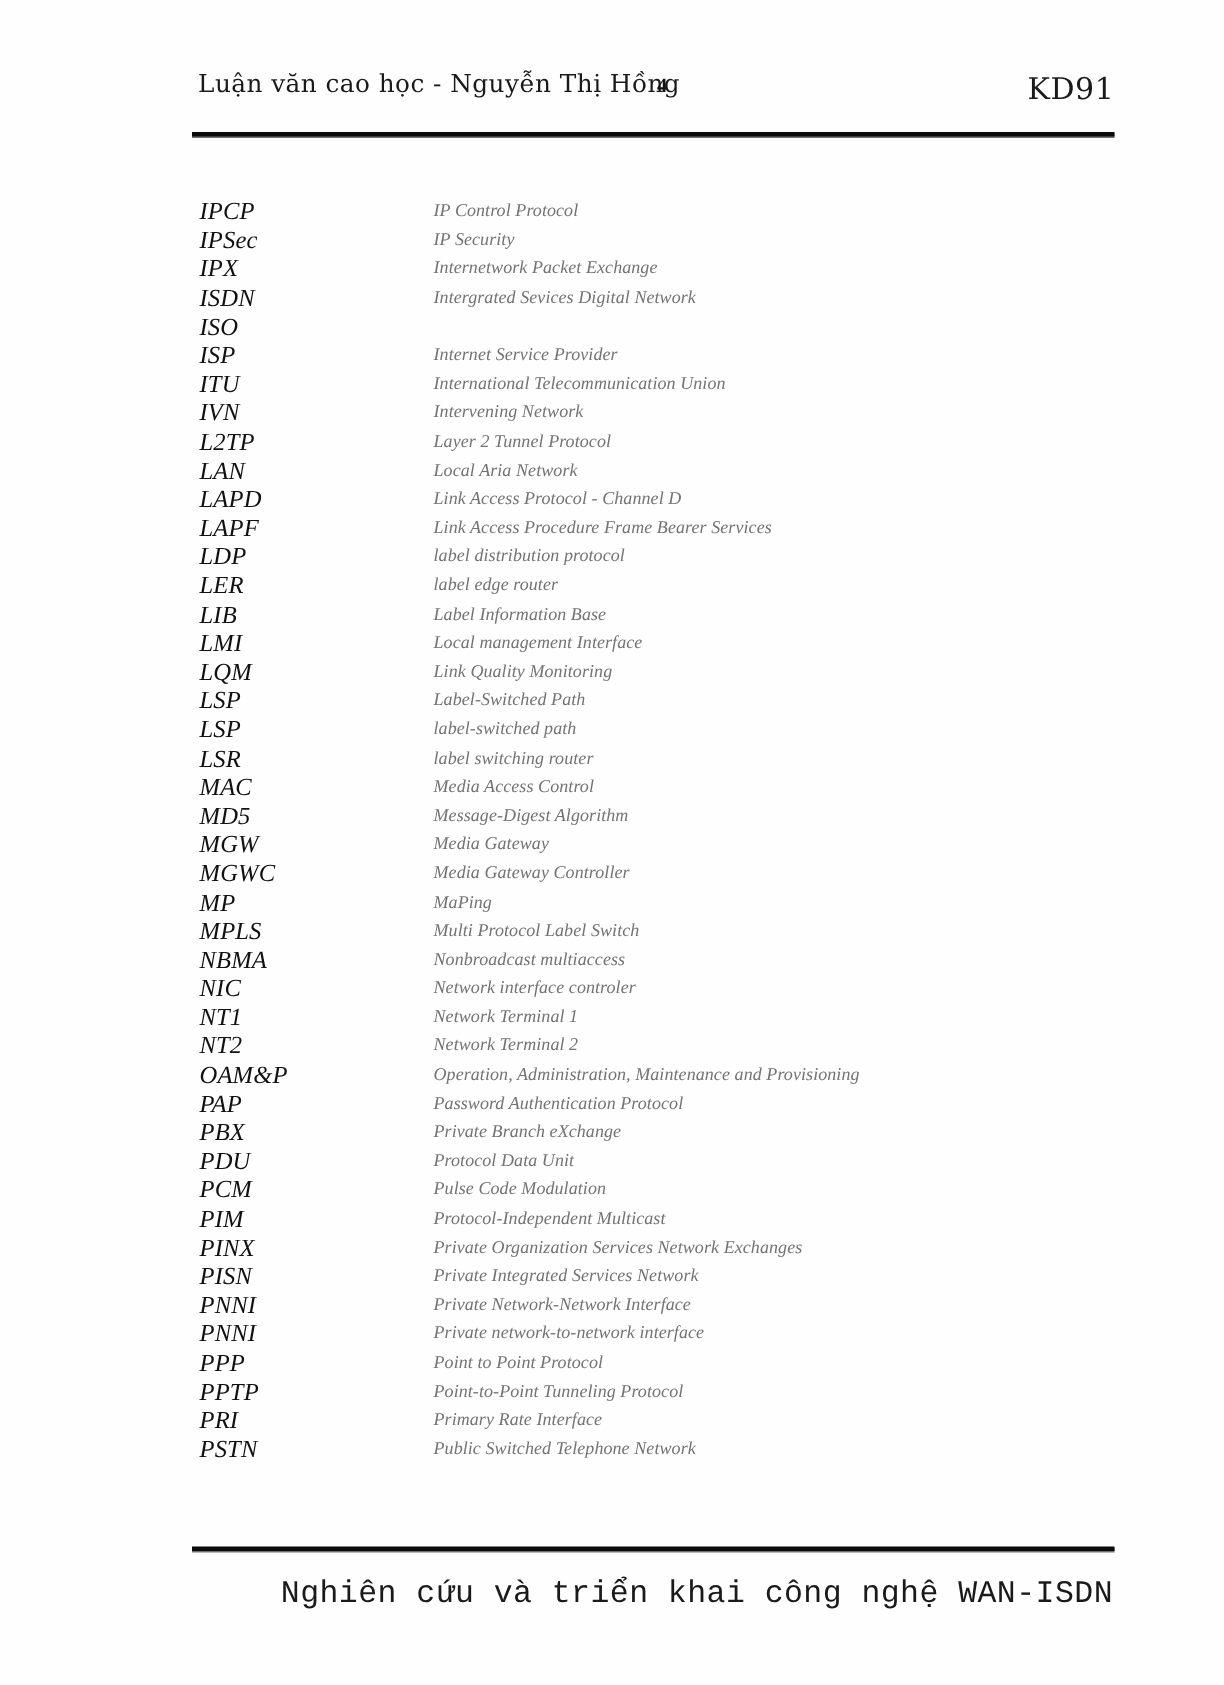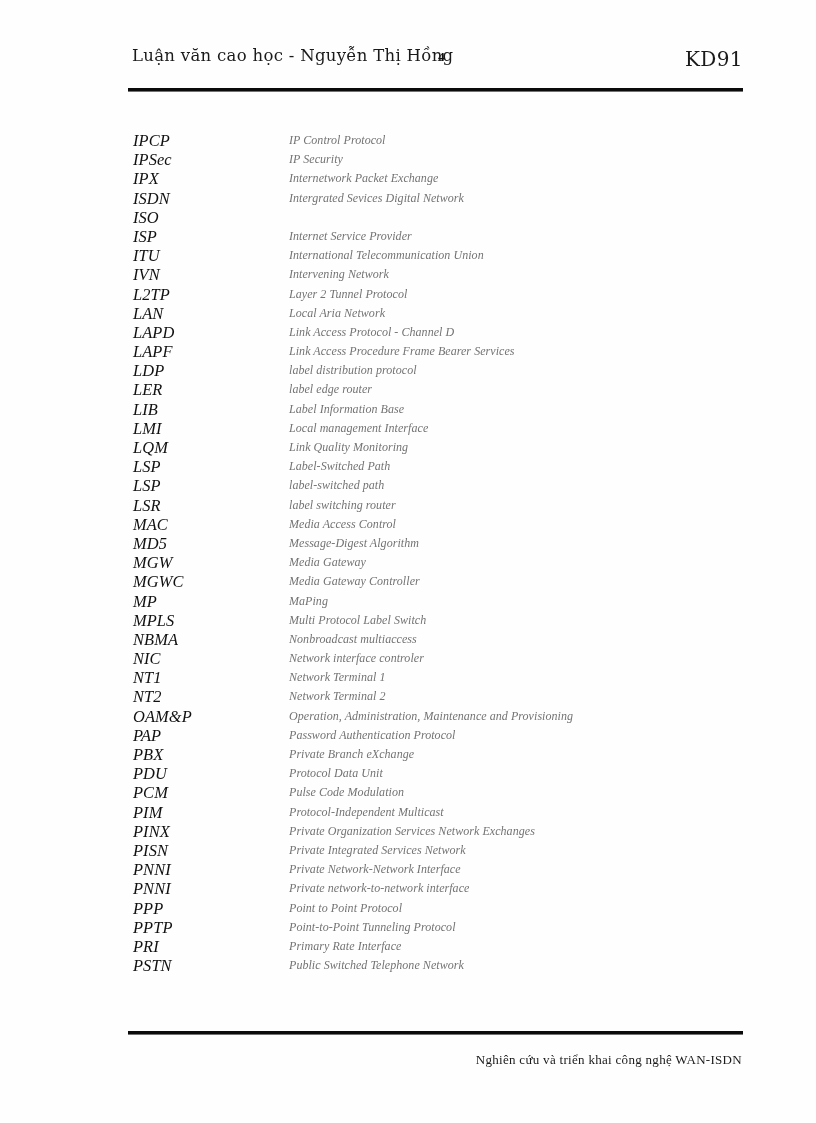--- a/index.html
+++ b/index.html
@@ -108,22 +108,22 @@
     font-size: 12px;
     letter-spacing: 0.05px;
     color: #737373;
   }
 
   
   .footer-note {
     position: absolute;
     right: 74px;
     top: 1052px;
-    font-family: Liberation Serif, serif;
-    font-size: 13px;
+    font-family: Liberation Mono, monospace;
+    font-size: 21px;
     letter-spacing: 0.3px;
     color: #1a1a1a;
     white-space: nowrap;
   }
 </style>
 </head>
 <body>
 
 <div class="page">
 

